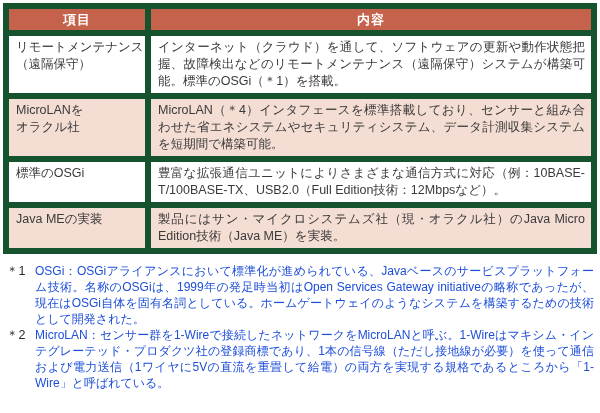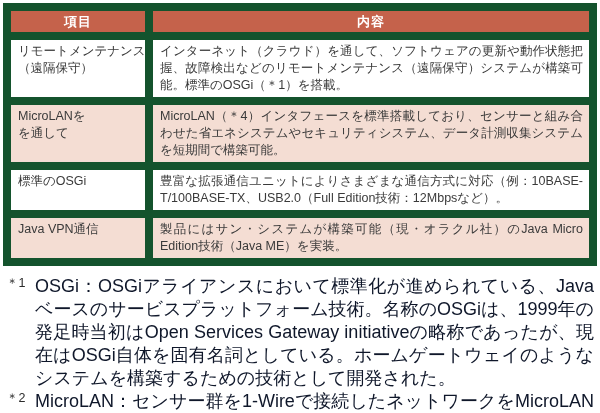--- a/index.html
+++ b/index.html
@@ -10,21 +10,21 @@
     -webkit-font-smoothing:antialiased;
   }
   .page{padding:3px 3px 0 3px;}
 
   table.spec{
     width:594px;
     border-collapse:collapse;
     table-layout:fixed;
   }
   table.spec th, table.spec td{
-    border:8px solid #14532d;
+    border:6px solid #14532d;
     vertical-align:top;
   }
   table.spec th{
     background:#c5624b;
     color:#ffffff;
     font-size:13px;
     font-weight:bold;
     padding:3px 2px;
     line-height:15px;
     text-align:center;
@@ -58,25 +58,25 @@
   }
   .fn-marker{
     flex:0 0 29px;
     font-size:12.5px;
     line-height:16px;
     white-space:nowrap;
     color:#2b2b2b;
   }
   .fn-text{
     flex:1 1 auto;
-    font-size:18px;
-    line-height:23px;
+    font-size:12px;
+    line-height:16px;
     text-align:justify;
     overflow-wrap:break-word;
-    color:#0f172a;
+    color:#1d4ed8;
   }
 </style>
 </head>
 <body>
 
 <div class="page">
 
   <table class="spec">
     <colgroup>
       <col class="c-item">
@@ -89,30 +89,30 @@
       </tr>
     </thead>
     <tbody>
       <tr class="plain">
         <td class="item">リモートメンテナンス
 （遠隔保守）</td>
         <td class="content">インターネット（クラウド）を通して、ソフトウェアの更新や動作状態把握、故障検出などのリモートメンテナンス（遠隔保守）システムが構築可能。標準のOSGi（＊1）を搭載。</td>
       </tr>
       <tr class="alt">
         <td class="item">MicroLANを
-を通して</td>
+オラクル社</td>
         <td class="content">MicroLAN（＊4）インタフェースを標準搭載しており、センサーと組み合わせた省エネシステムやセキュリティシステム、データ計測収集システムを短期間で構築可能。</td>
       </tr>
       <tr class="plain">
         <td class="item">標準のOSGi</td>
         <td class="content">豊富な拡張通信ユニットによりさまざまな通信方式に対応（例：10BASE-T/100BASE-TX、USB2.0（Full Edition技術：12Mbpsなど）。</td>
       </tr>
       <tr class="alt">
-        <td class="item">Java VPN通信</td>
-        <td class="content">製品にはサン・システムが構築可能（現・オラクル社）のJava Micro Edition技術（Java ME）を実装。</td>
+        <td class="item">Java MEの実装</td>
+        <td class="content">製品にはサン・マイクロシステムズ社（現・オラクル社）のJava Micro Edition技術（Java ME）を実装。</td>
       </tr>
     </tbody>
   </table>
 
   <div class="footnotes">
     <div class="footnote">
       <span class="fn-marker">＊1</span>
       <span class="fn-text">OSGi：OSGiアライアンスにおいて標準化が進められている、Javaベースのサービスプラットフォーム技術。名称のOSGiは、1999年の発足時当初はOpen Services Gateway initiativeの略称であったが、現在はOSGi自体を固有名詞としている。ホームゲートウェイのようなシステムを構築するための技術として開発された。</span>
     </div>
     <div class="footnote">

